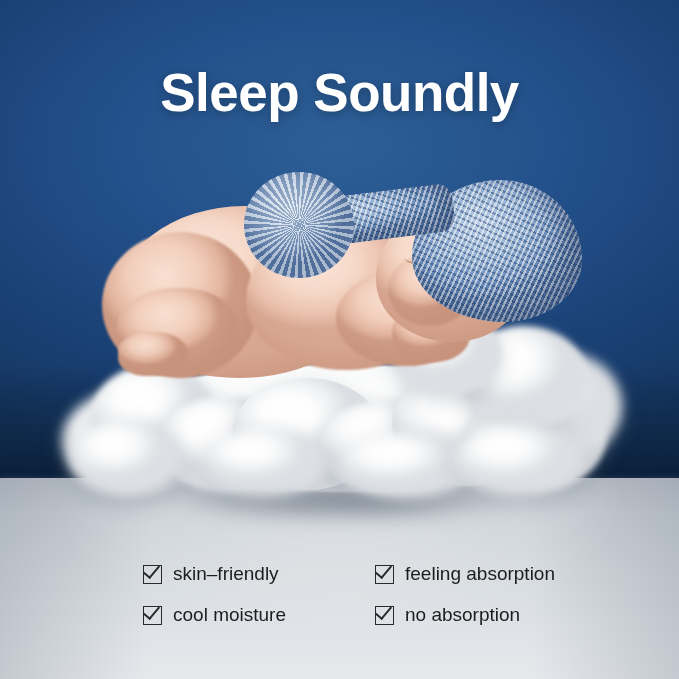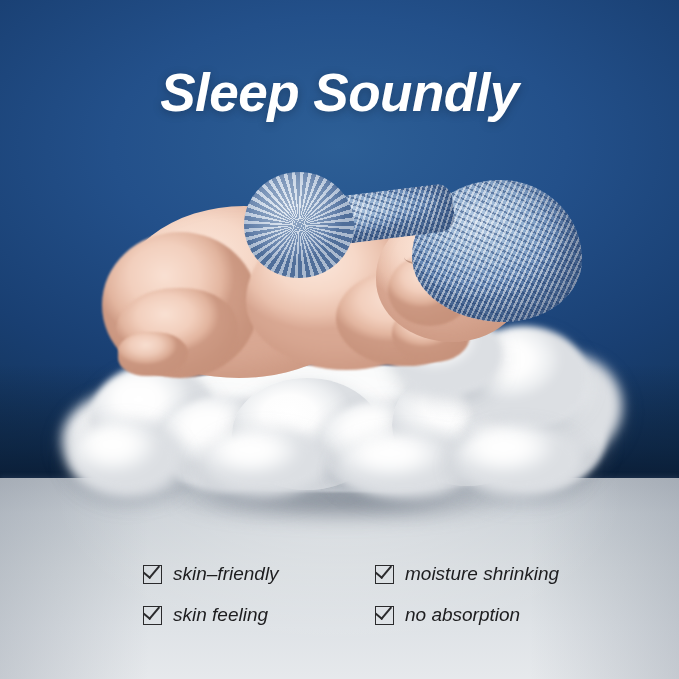--- a/index.html
+++ b/index.html
@@ -9,21 +9,20 @@
   }
   body {
     font-family: "Liberation Sans", sans-serif;
   }
   #stage {
     position: relative;
     width: 679px;
     height: 679px;
     overflow: hidden;
     background: #13386b;
-    font-style: italic;
   }
 
   
   .bg-blue {
     position: absolute;
     left: 0; top: 0; right: 0;
     height: 484px;
     background:
       radial-gradient(120% 95% at 50% 30%, #2d5f96 0%, #23508a 28%, #193f72 55%, #123257 78%, #0e2a4a 100%);
   }
@@ -249,25 +248,25 @@
     <div class="pom" style="left:148px; top:10px; width:110px; height:106px;"></div>
   </div>
 
   <div class="features">
     <div class="feature">
       <span class="check-box"></span>
       <span class="feature-label">skin–friendly</span>
     </div>
     <div class="feature">
       <span class="check-box"></span>
-      <span class="feature-label">moisture shrinking</span>
-    </div>
-    <div class="feature">
-      <span class="check-box"></span>
-      <span class="feature-label">skin feeling</span>
+      <span class="feature-label">feeling absorption</span>
+    </div>
+    <div class="feature">
+      <span class="check-box"></span>
+      <span class="feature-label">cool moisture</span>
     </div>
     <div class="feature">
       <span class="check-box"></span>
       <span class="feature-label">no absorption</span>
     </div>
   </div>
 
 </div>
 
 </body></html>

